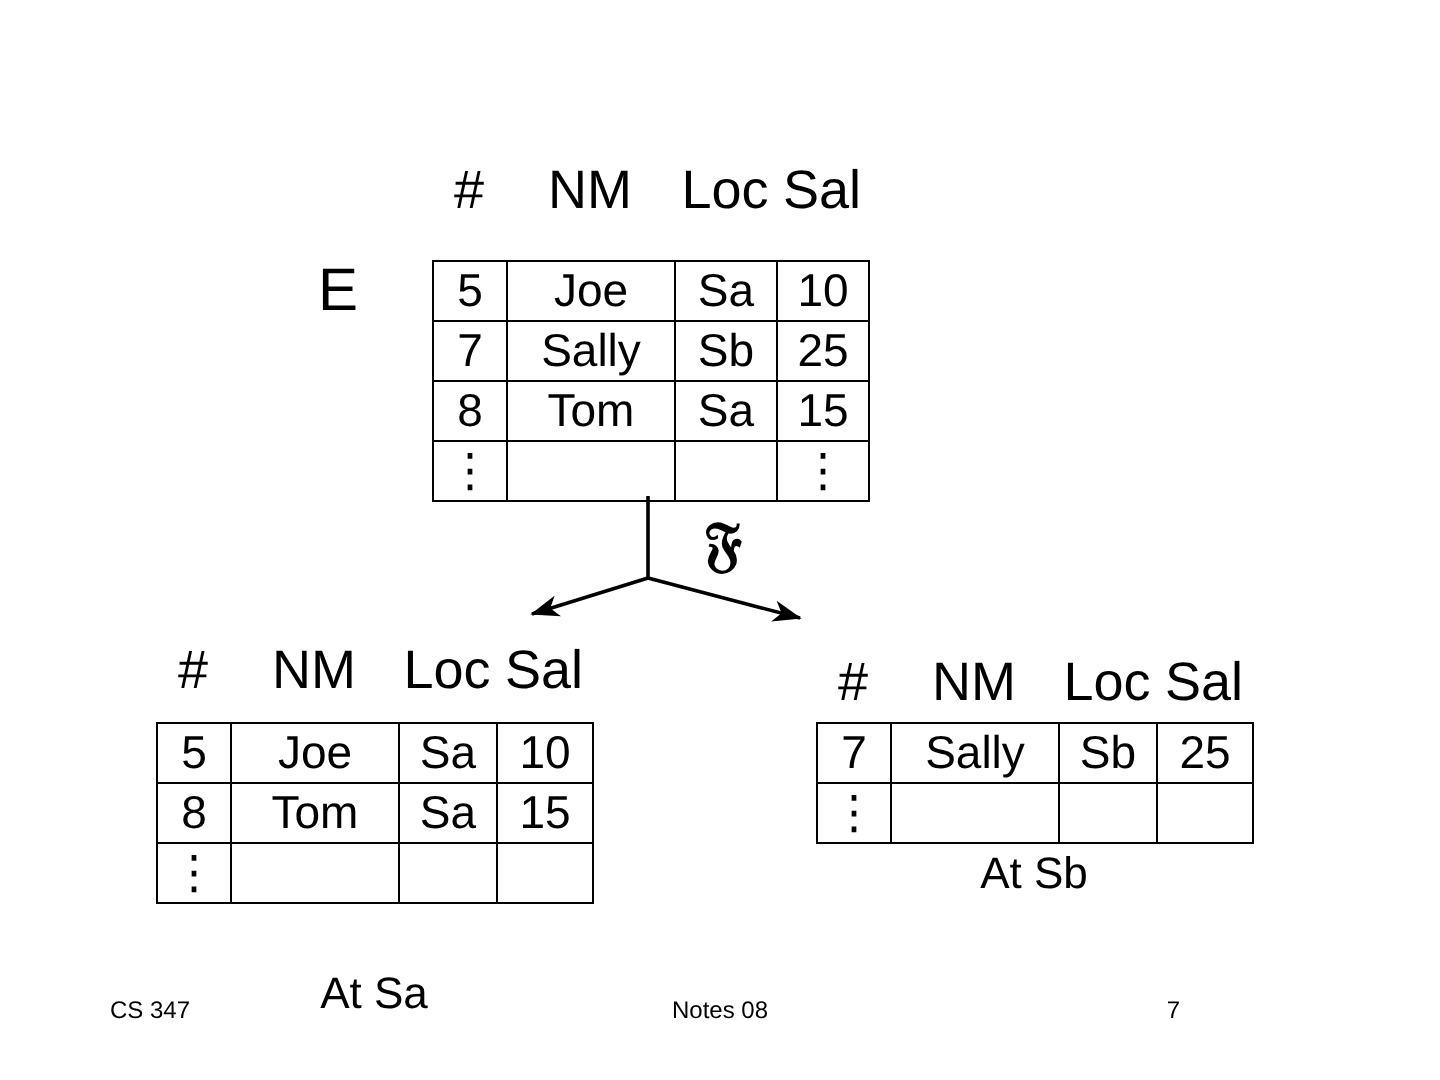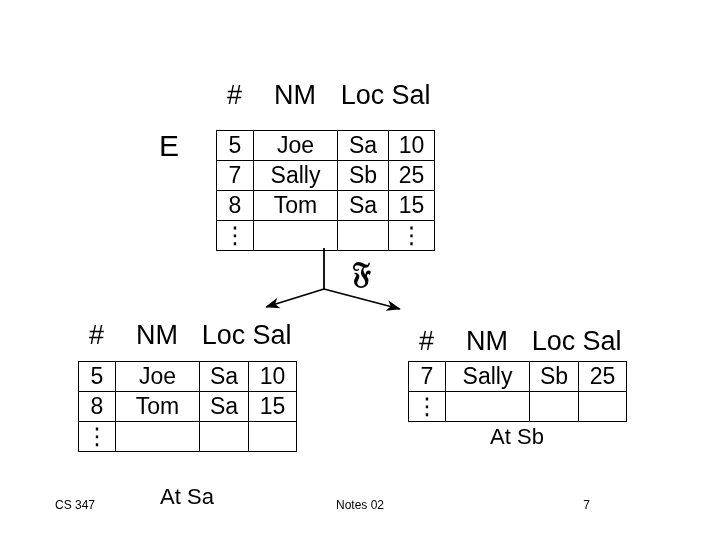--- a/index.html
+++ b/index.html
@@ -231,17 +231,17 @@
         <td></td>
         <td></td>
       </tr>
     </tbody>
   </table>
 
   <div class="caption" style="left:408px; top:426px; width:218px; text-align:center;">At Sb</div>
 
   <div class="footer">
     <span class="f-left">CS 347</span>
-    <span class="f-mid">Notes 02</span>
+    <span class="f-mid">Notes 08</span>
     <span class="f-right">7</span>
   </div>
 
 </div>
 
 </body></html>

